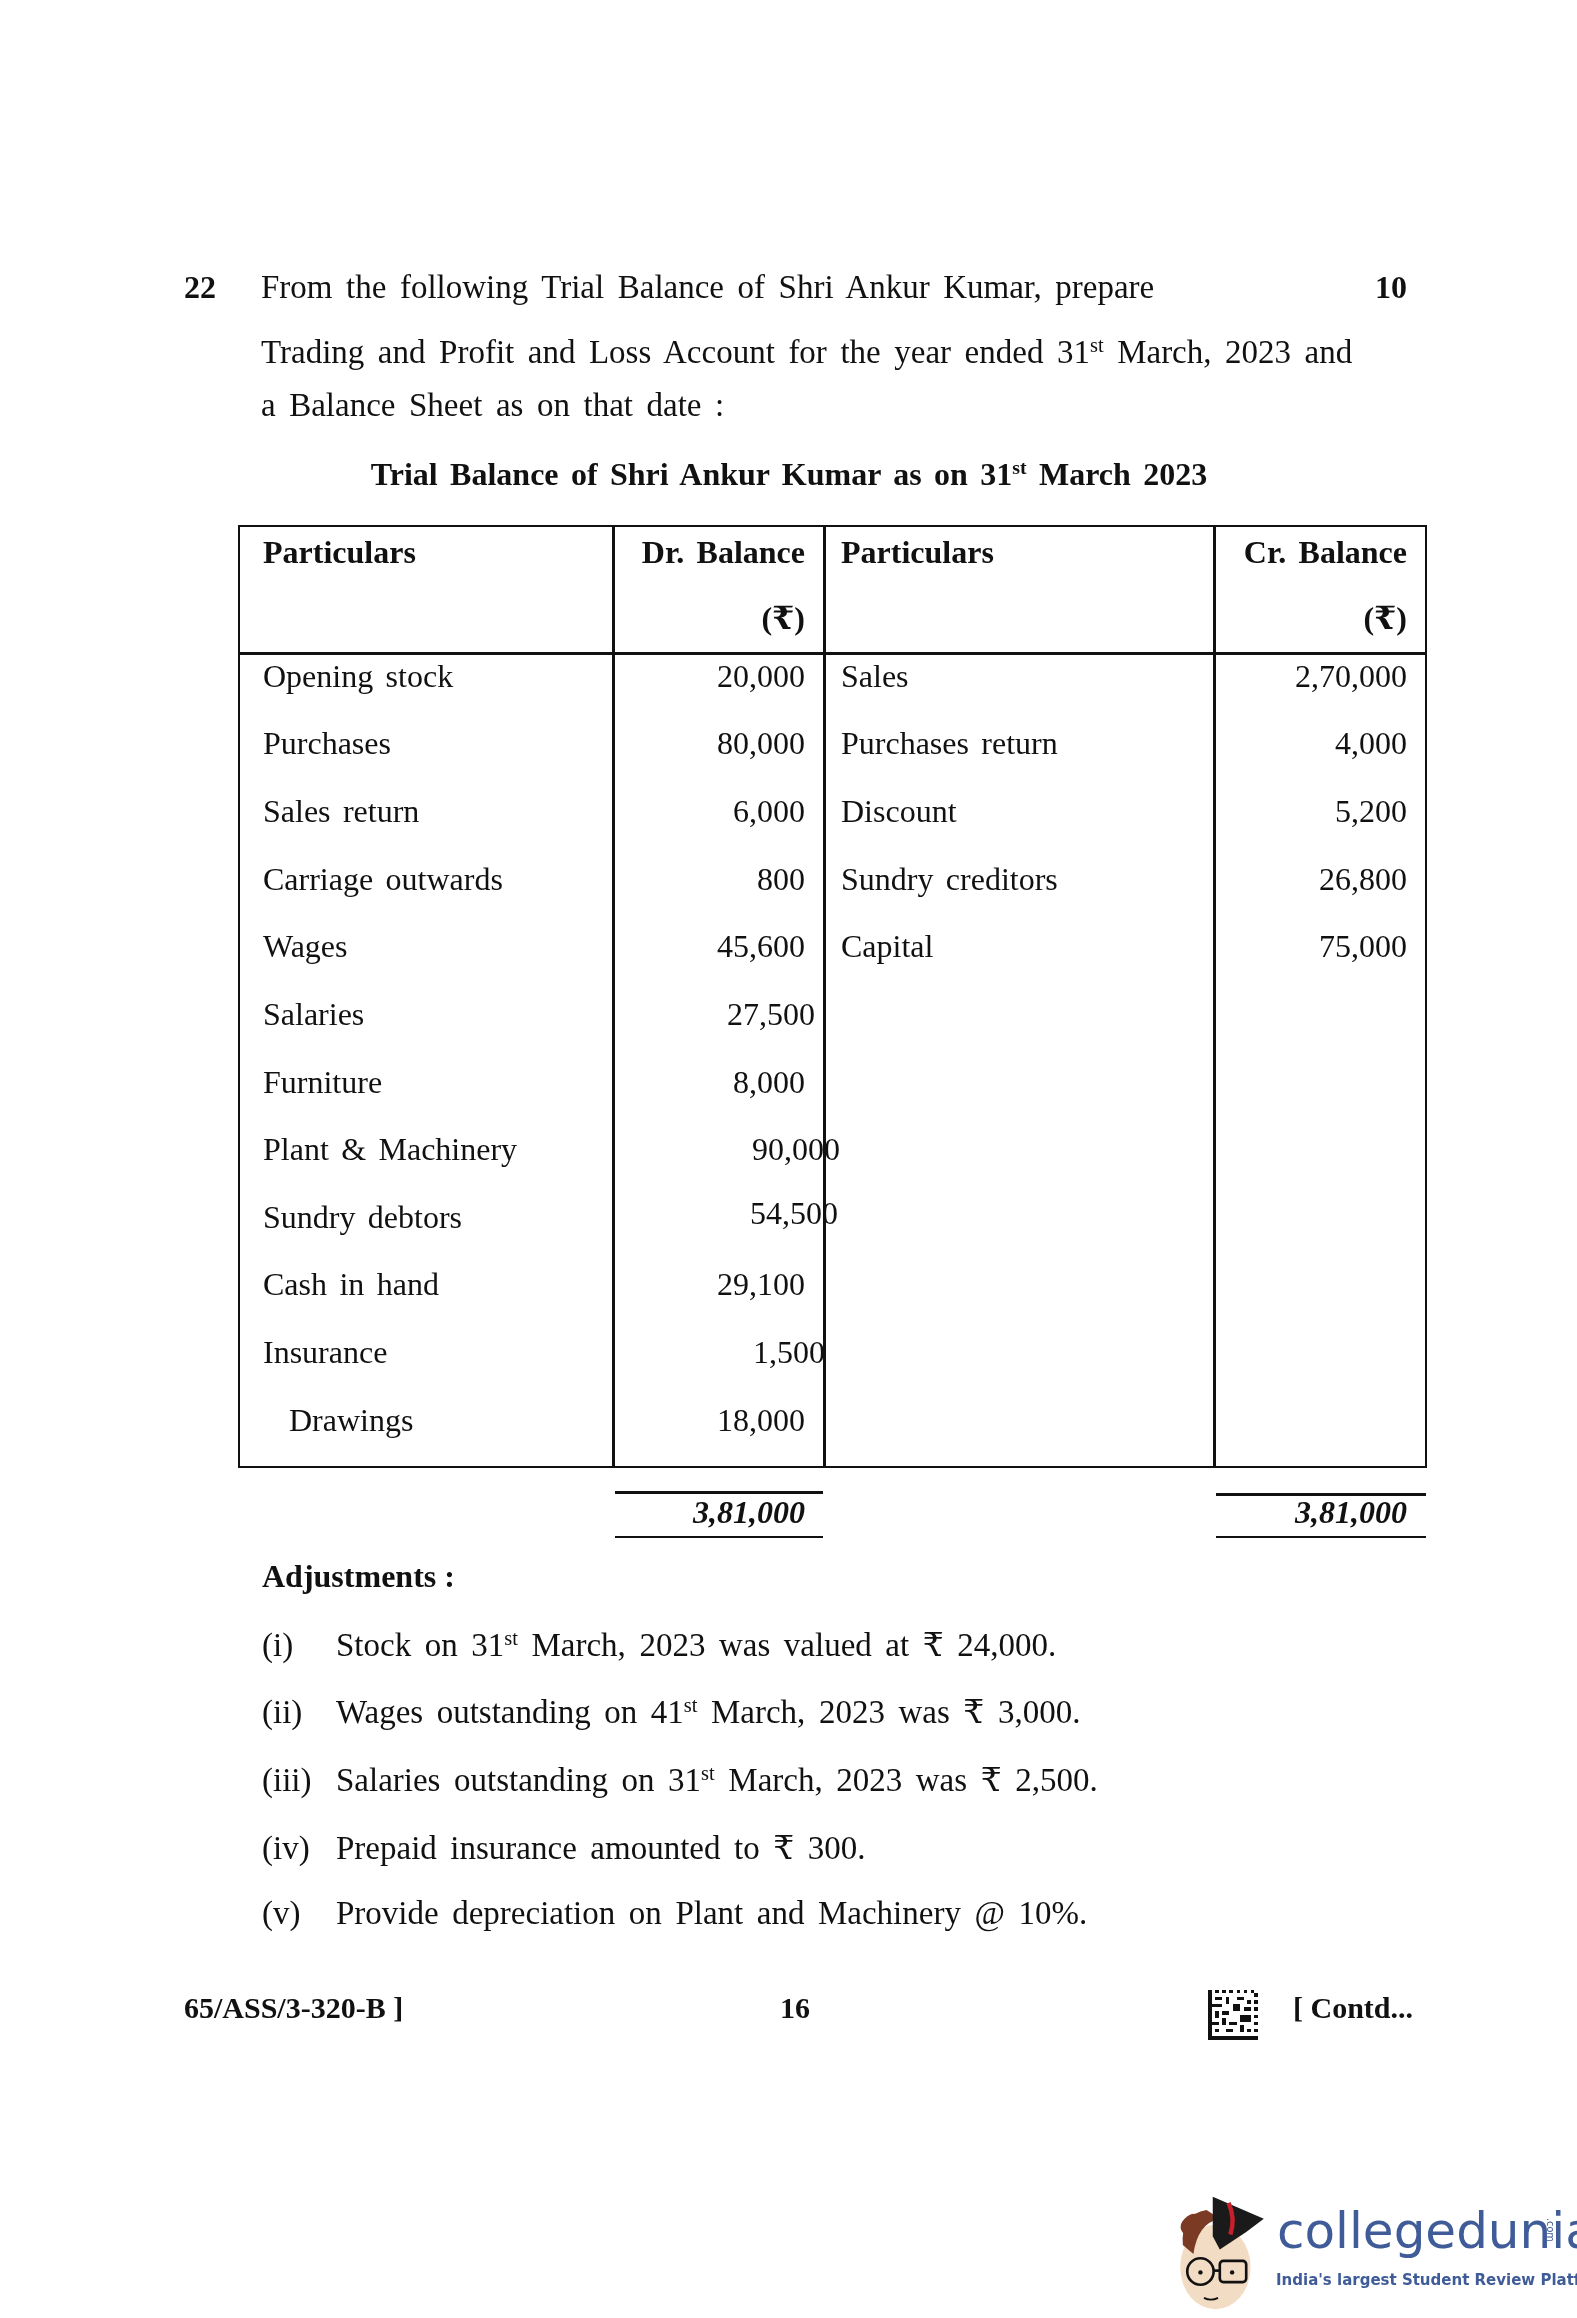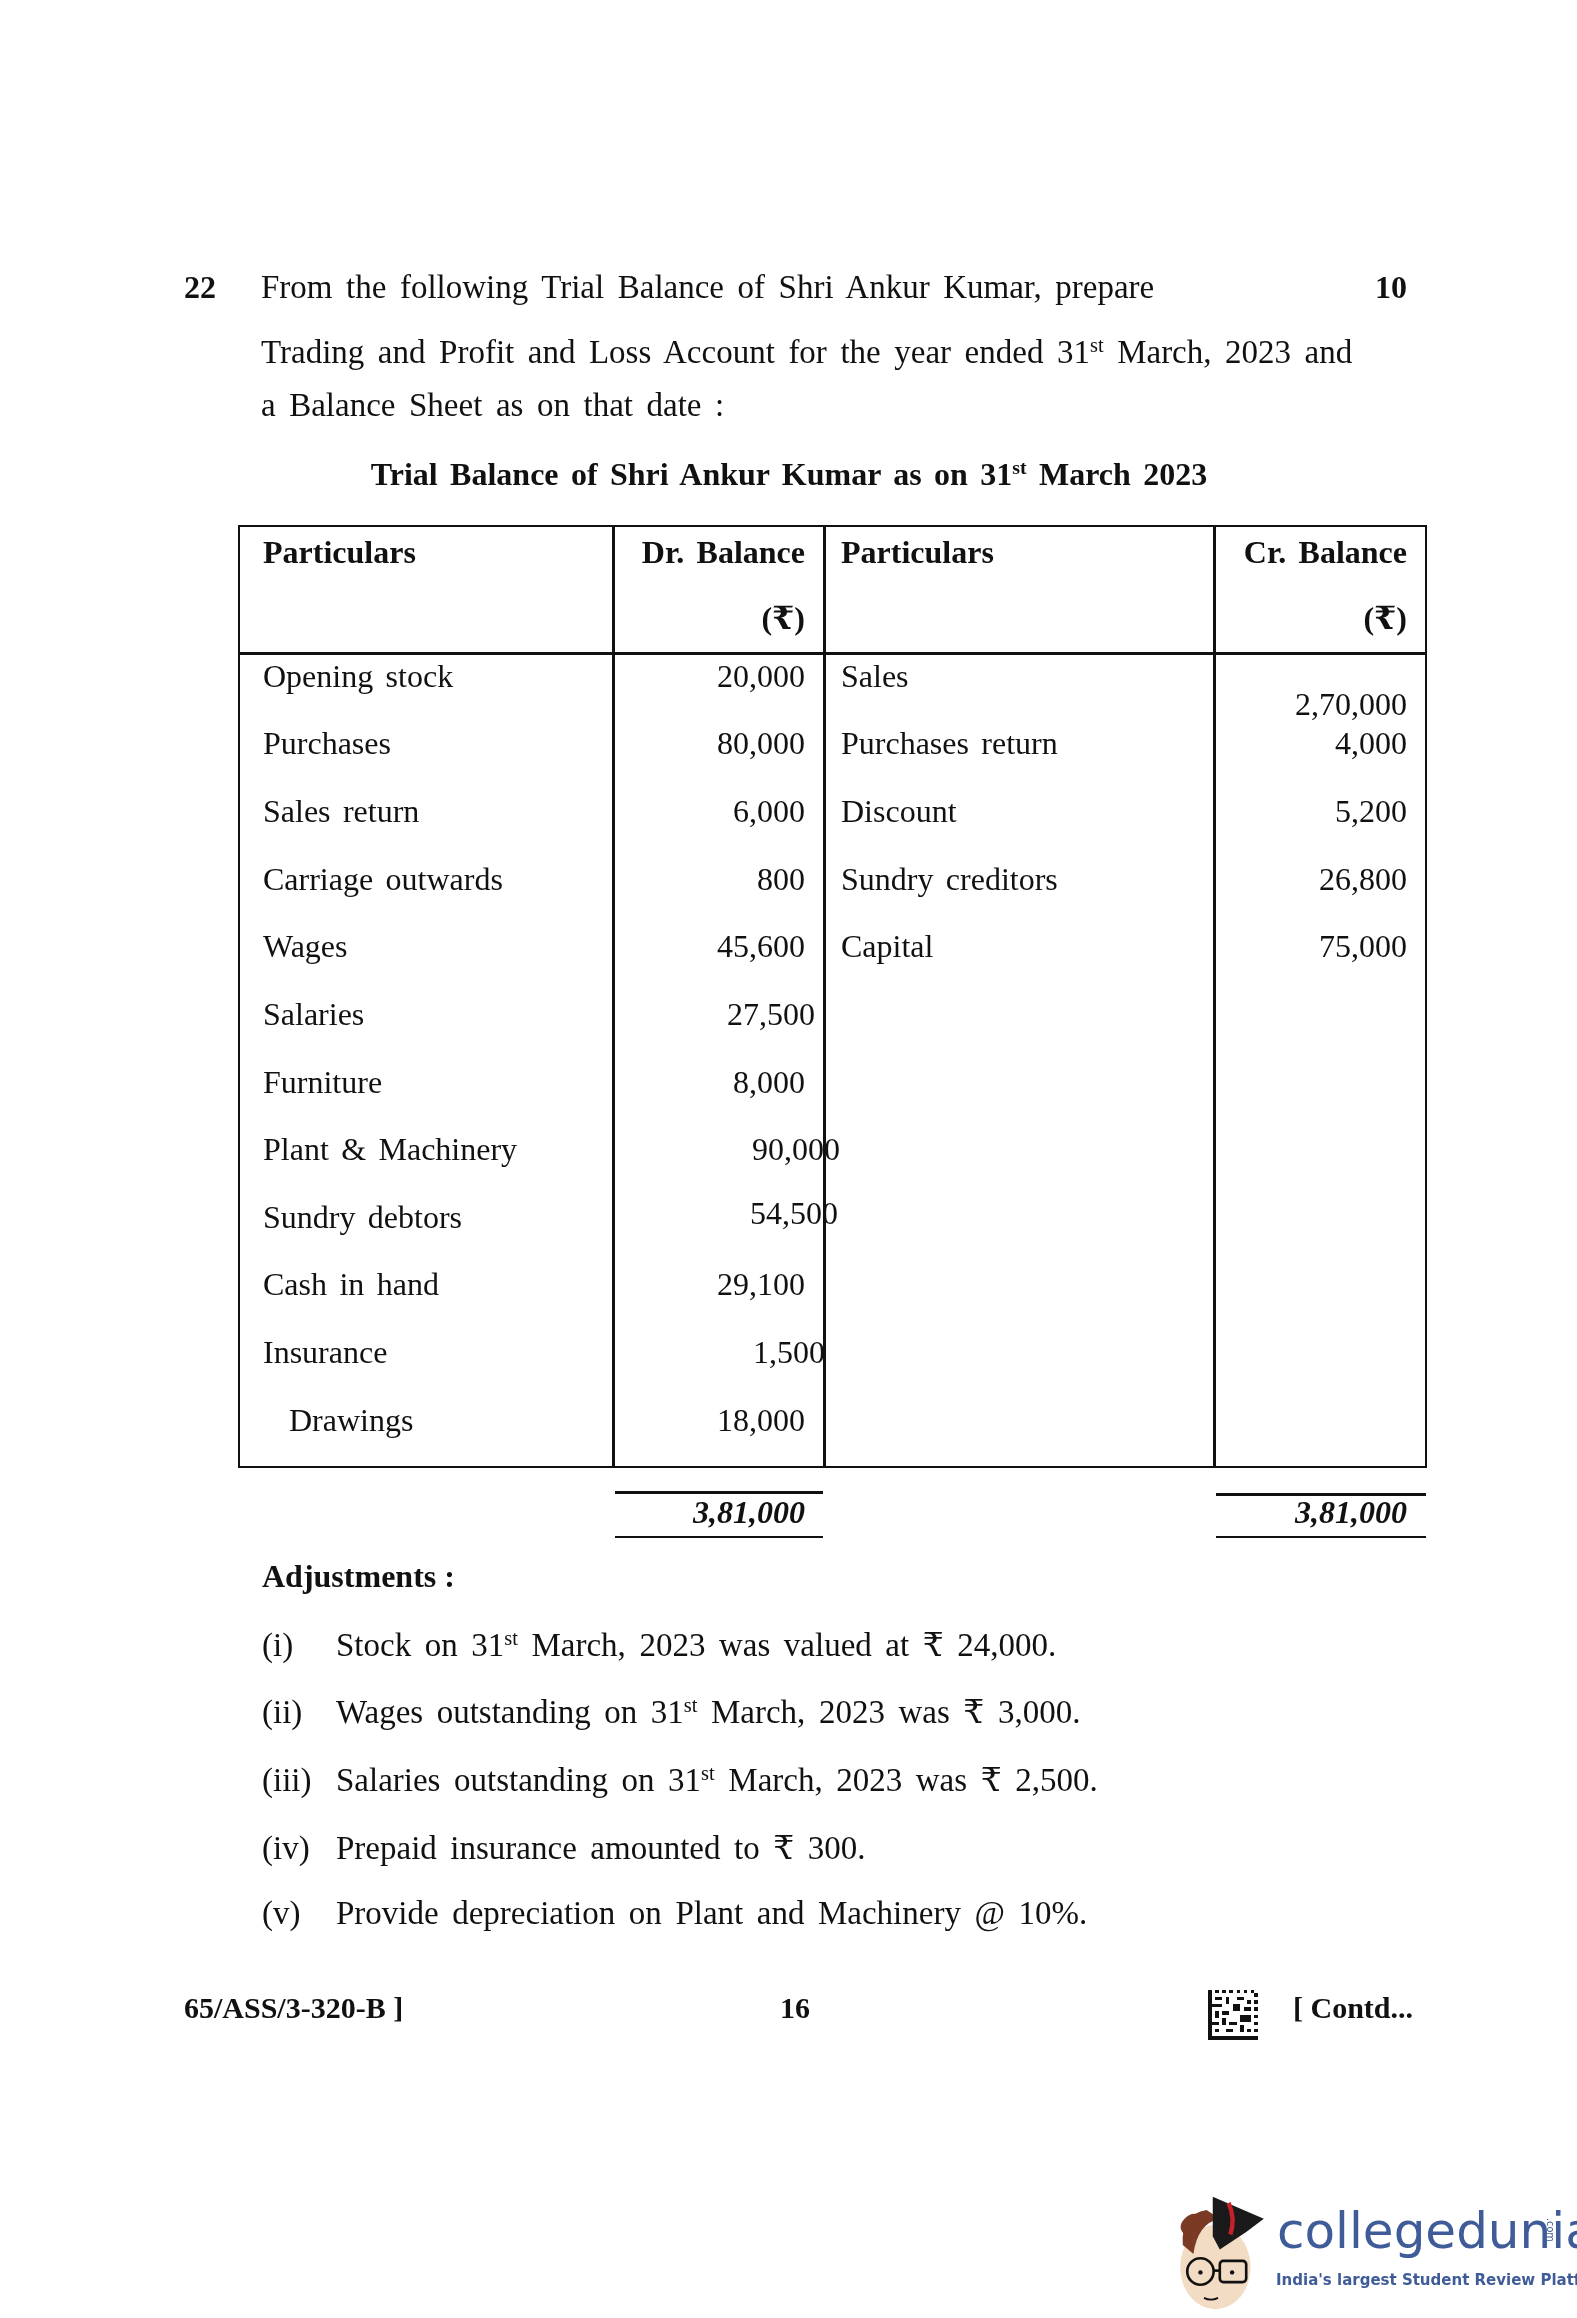--- a/index.html
+++ b/index.html
@@ -82,21 +82,21 @@
       <div class="cell" style="left: 23px; top: 739px;">Cash in hand</div>
       <div class="cell num" style="left: 375px; width: 190px; top: 739px;">29,100</div>
       <div class="cell" style="left: 23px; top: 807px;">Insurance</div>
       <div class="cell num" style="left: 375px; width: 190px; top: 807px; margin-left: 20px;">1,500</div>
       <div class="cell" style="left: 23px; top: 875px; margin-left: 26px;">Drawings</div>
       <div class="cell num" style="left: 375px; width: 190px; top: 875px;">18,000</div>
     </div>
 
   <div id="cr-rows">
       <div class="cell" style="left: 601px; top: 131px;">Sales</div>
-      <div class="cell num" style="left: 976px; width: 191px; top: 131px; margin-top: 28px;">2,70,000</div>
+      <div class="cell num" style="left: 976px; width: 191px; top: 131px;">2,70,000</div>
       <div class="cell" style="left: 601px; top: 198px;">Purchases return</div>
       <div class="cell num" style="left: 976px; width: 191px; top: 198px;">4,000</div>
       <div class="cell" style="left: 601px; top: 266px;">Discount</div>
       <div class="cell num" style="left: 976px; width: 191px; top: 266px;">5,200</div>
       <div class="cell" style="left: 601px; top: 334px;">Sundry creditors</div>
       <div class="cell num" style="left: 976px; width: 191px; top: 334px;">26,800</div>
       <div class="cell" style="left: 601px; top: 401px;">Capital</div>
       <div class="cell num" style="left: 976px; width: 191px; top: 401px;">75,000</div>
     </div>
 
@@ -105,21 +105,21 @@
   <div class="hline" style="left:375px; width:208px; top:1009px; height:1.8px"></div>
 
   <div class="hline" style="left:976px; width:210px; top:966px"></div>
   <div class="cell total num" style="left:976px; width:191px; top:967px">3,81,000</div>
   <div class="hline" style="left:976px; width:210px; top:1009px; height:1.8px"></div>
 </div>
 
 <div class="abs adj-title">Adjustments :</div>
 <div id="adj-list">
     <div class="abs adj-item" style="top: 1625px;"><span class="rn">(i)</span><span>Stock on 31</span><sup>st</sup><span> March, 2023 was valued at ₹ 24,000.</span></div>
-    <div class="abs adj-item" style="top: 1692px;"><span class="rn">(ii)</span><span>Wages outstanding on 31</span><sup>st</sup><span> March, 2023 was ₹ 3,000.</span></div>
+    <div class="abs adj-item" style="top: 1692px;"><span class="rn">(ii)</span><span>Wages outstanding on 41</span><sup>st</sup><span> March, 2023 was ₹ 3,000.</span></div>
     <div class="abs adj-item" style="top: 1760px;"><span class="rn">(iii)</span><span>Salaries outstanding on 31</span><sup>st</sup><span> March, 2023 was ₹ 2,500.</span></div>
     <div class="abs adj-item" style="top: 1828px;"><span class="rn">(iv)</span><span>Prepaid insurance amounted to ₹ 300.</span><sup></sup><span></span></div>
     <div class="abs adj-item" style="top: 1895px;"><span class="rn">(v)</span><span>Provide depreciation on Plant and Machinery @ 10%.</span><sup></sup><span></span></div>
   </div>
 
 <div class="abs footer" style="left:184px">65/ASS/3-320-B ]</div>
 <div class="abs footer" style="left:780px">16</div>
 <div class="abs qr">
   <svg width="50" height="51" viewBox="0 0 14 14" shape-rendering="crispEdges">
     <rect x="0" y="0" width="1" height="14" fill="#111"></rect>

